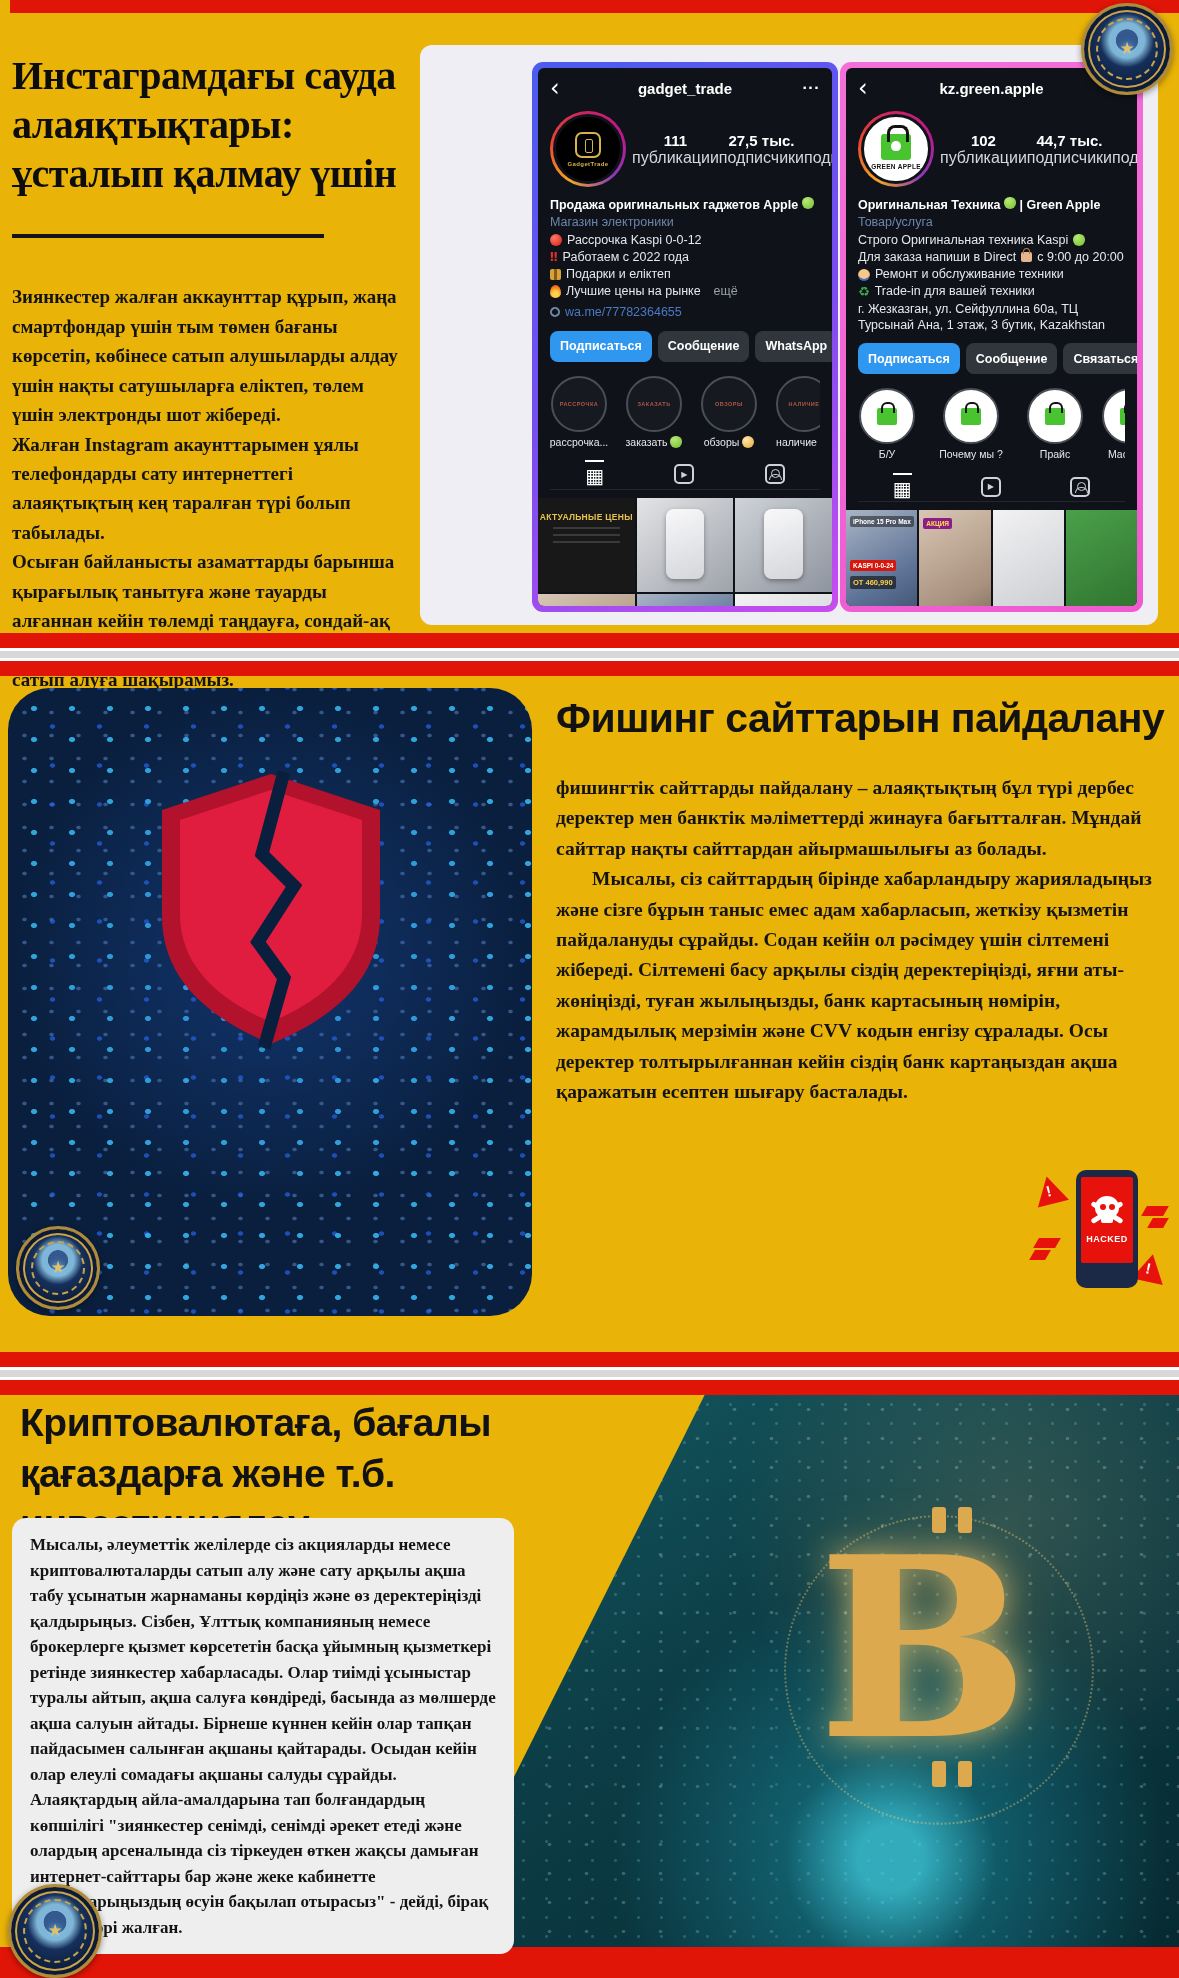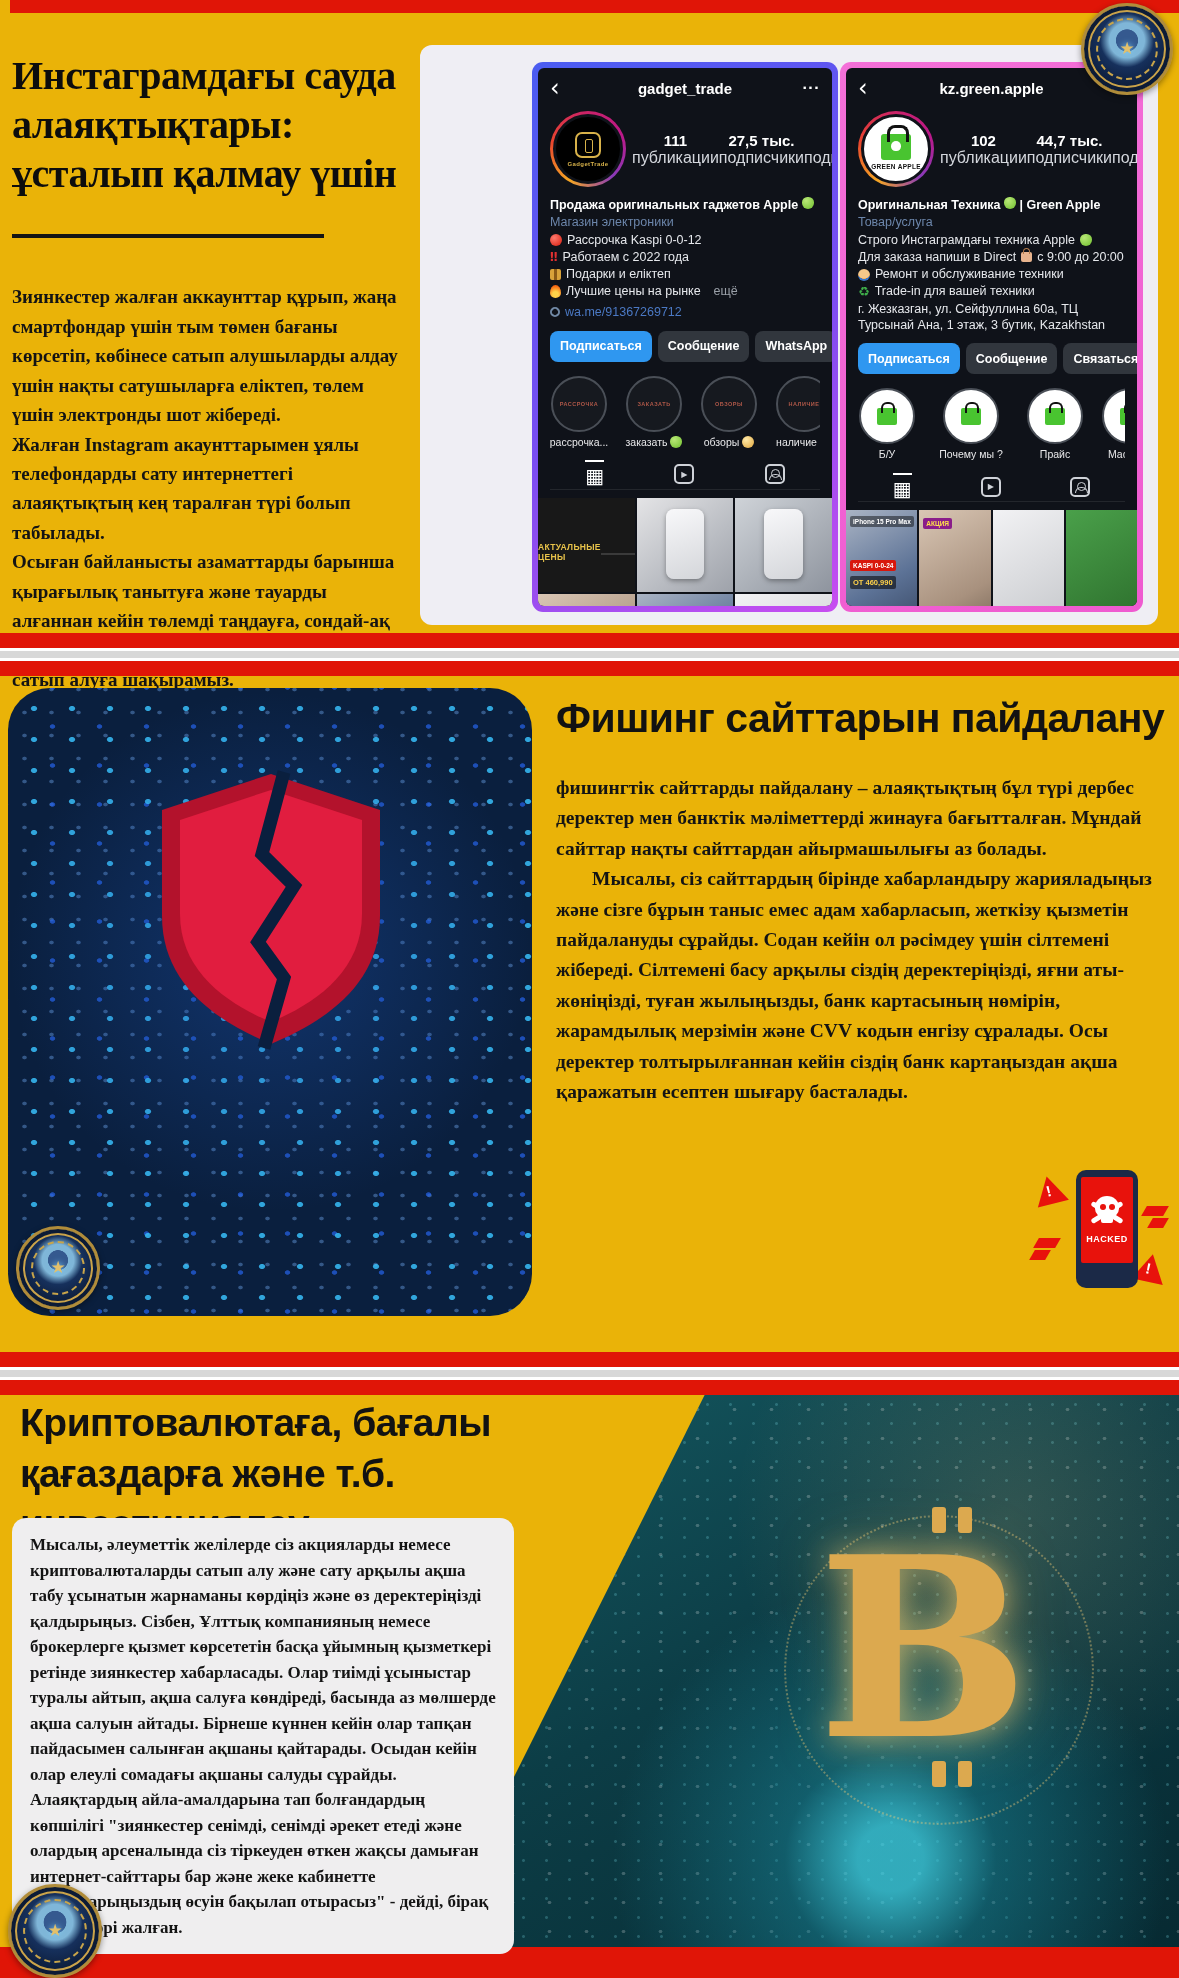--- a/index.html
+++ b/index.html
@@ -102,21 +102,21 @@
   .tab-grid { color:#fff; font:400 20px "DejaVu Sans",sans-serif; border-top:2px solid #fff; padding-top:2px; }
   .tab-box { width:20px; height:20px; border:2px solid #cfd2d8; border-radius:5px; display:flex; align-items:center; justify-content:center; color:#cfd2d8; font:400 8px "DejaVu Sans",sans-serif; }
   .tab-person { position:relative; }
   .tab-person::before { content:""; width:7px; height:7px; border:1.5px solid #cfd2d8; border-radius:50%; position:absolute; top:3px; left:4.5px; }
   .tab-person::after { content:""; width:11px; height:5px; border:1.5px solid #cfd2d8; border-bottom:none; border-radius:6px 6px 0 0; position:absolute; bottom:2px; left:2.5px; }
   
   .grid1 { display:grid; grid-template-columns:repeat(3,1fr); gap:2px; margin:8px -12px 0 -12px; height:190px; }
   .grid1 .tile { height:94px; }
   .grid2 { display:grid; grid-template-columns:repeat(4,1fr); gap:2px; margin:8px -12px 0 -12px; height:120px; }
   .grid2 .tile { height:118px; position:relative; overflow:hidden; }
-  .t-price { background:#181818; display:flex; align-items:center; padding-top:14px; }
+  .t-price { background:#181818; display:flex; flex-direction:column; align-items:center; padding-top:14px; }
   .t-price span { font:700 8.5px "Liberation Sans",sans-serif; color:#e8c34a; letter-spacing:.3px; }
   .t-price i { display:block; width:70%; height:2px; background:#3a3a3a; margin-top:5px; }
   .t-ip1 { background:linear-gradient(140deg,#e4e4e6,#b9bcc2 60%,#9ea2aa); position:relative; }
   .t-ip1::before, .t-ip2::before { content:""; position:absolute; left:30%; top:12%; width:40%; height:74%; background:linear-gradient(160deg,#f8f8fa,#d4d6da); border-radius:8px; box-shadow:0 2px 5px rgba(0,0,0,.35); }
   .t-ip2 { background:linear-gradient(140deg,#cfd3d8,#8e949e); position:relative; }
   .t-hand { background:linear-gradient(150deg,#d9c6b4,#a8917e 70%,#7c6a5a); }
   .t-blue { background:linear-gradient(150deg,#aab4c4,#5c7296 60%,#3a4a66); }
   .t-white { background:linear-gradient(150deg,#f2f2f4,#c6c8cc); }
   .chip { position:absolute; font:700 6.5px "Liberation Sans",sans-serif; padding:2px 3px; border-radius:2px; white-space:nowrap; }
   .chip-name { top:6px; left:4px; color:#fff; background:rgba(0,0,0,.45); }
@@ -235,21 +235,21 @@
               <i class="e e-gift"></i>
               <span>Подарки и еліктеп</span>
             </div>
           <div class="bio-line">
               <i class="e e-fire"></i>
               <span>Лучшие цены на рынке</span>
               <span class="bio-more">ещё</span>
             </div>
           <div class="bio-link">
               <i class="lnk-ico"></i>
-              <span>wa.me/91367269712</span>
+              <span>wa.me/77782364655</span>
             </div>
         </div>
         <div class="btns">
           <div class="btn btn-blue">Подписаться</div>
           <div class="btn btn-dark">Сообщение</div>
           <div class="btn btn-dark">WhatsApp</div>
 
         </div>
         <div class="hls">
           <div class="hl hl1">
@@ -325,21 +325,21 @@
           <div class="stats">
             <div class="stat"><b>102</b><span>публикации</span></div>
             <div class="stat"><b>44,7 тыс.</b><span>подписчики</span></div>
             <div class="stat"><b>3</b><span>подписки</span></div>
           </div>
         </div>
         <div class="bio">
           <div class="bio-name"><span>Оригинальная Техника</span> <i class="e e-apple"></i> <span>| Green Apple</span></div>
           <div class="bio-cat">Товар/услуга</div>
           <div class="bio-line">
-              <span>Строго Инстаграмдағы техника Apple</span>
+              <span>Строго Оригинальная техника Kaspi</span>
               <i class="e e-apple"></i>
             </div>
           <div class="bio-line">
               <span>Для заказа напиши в Direct</span>
               <i class="e e-bag"></i>
               <span>с 9:00 до 20:00</span>
             </div>
           <div class="bio-line">
               <i class="e e-worker"></i>
               <span>Ремонт и обслуживание техники</span>

